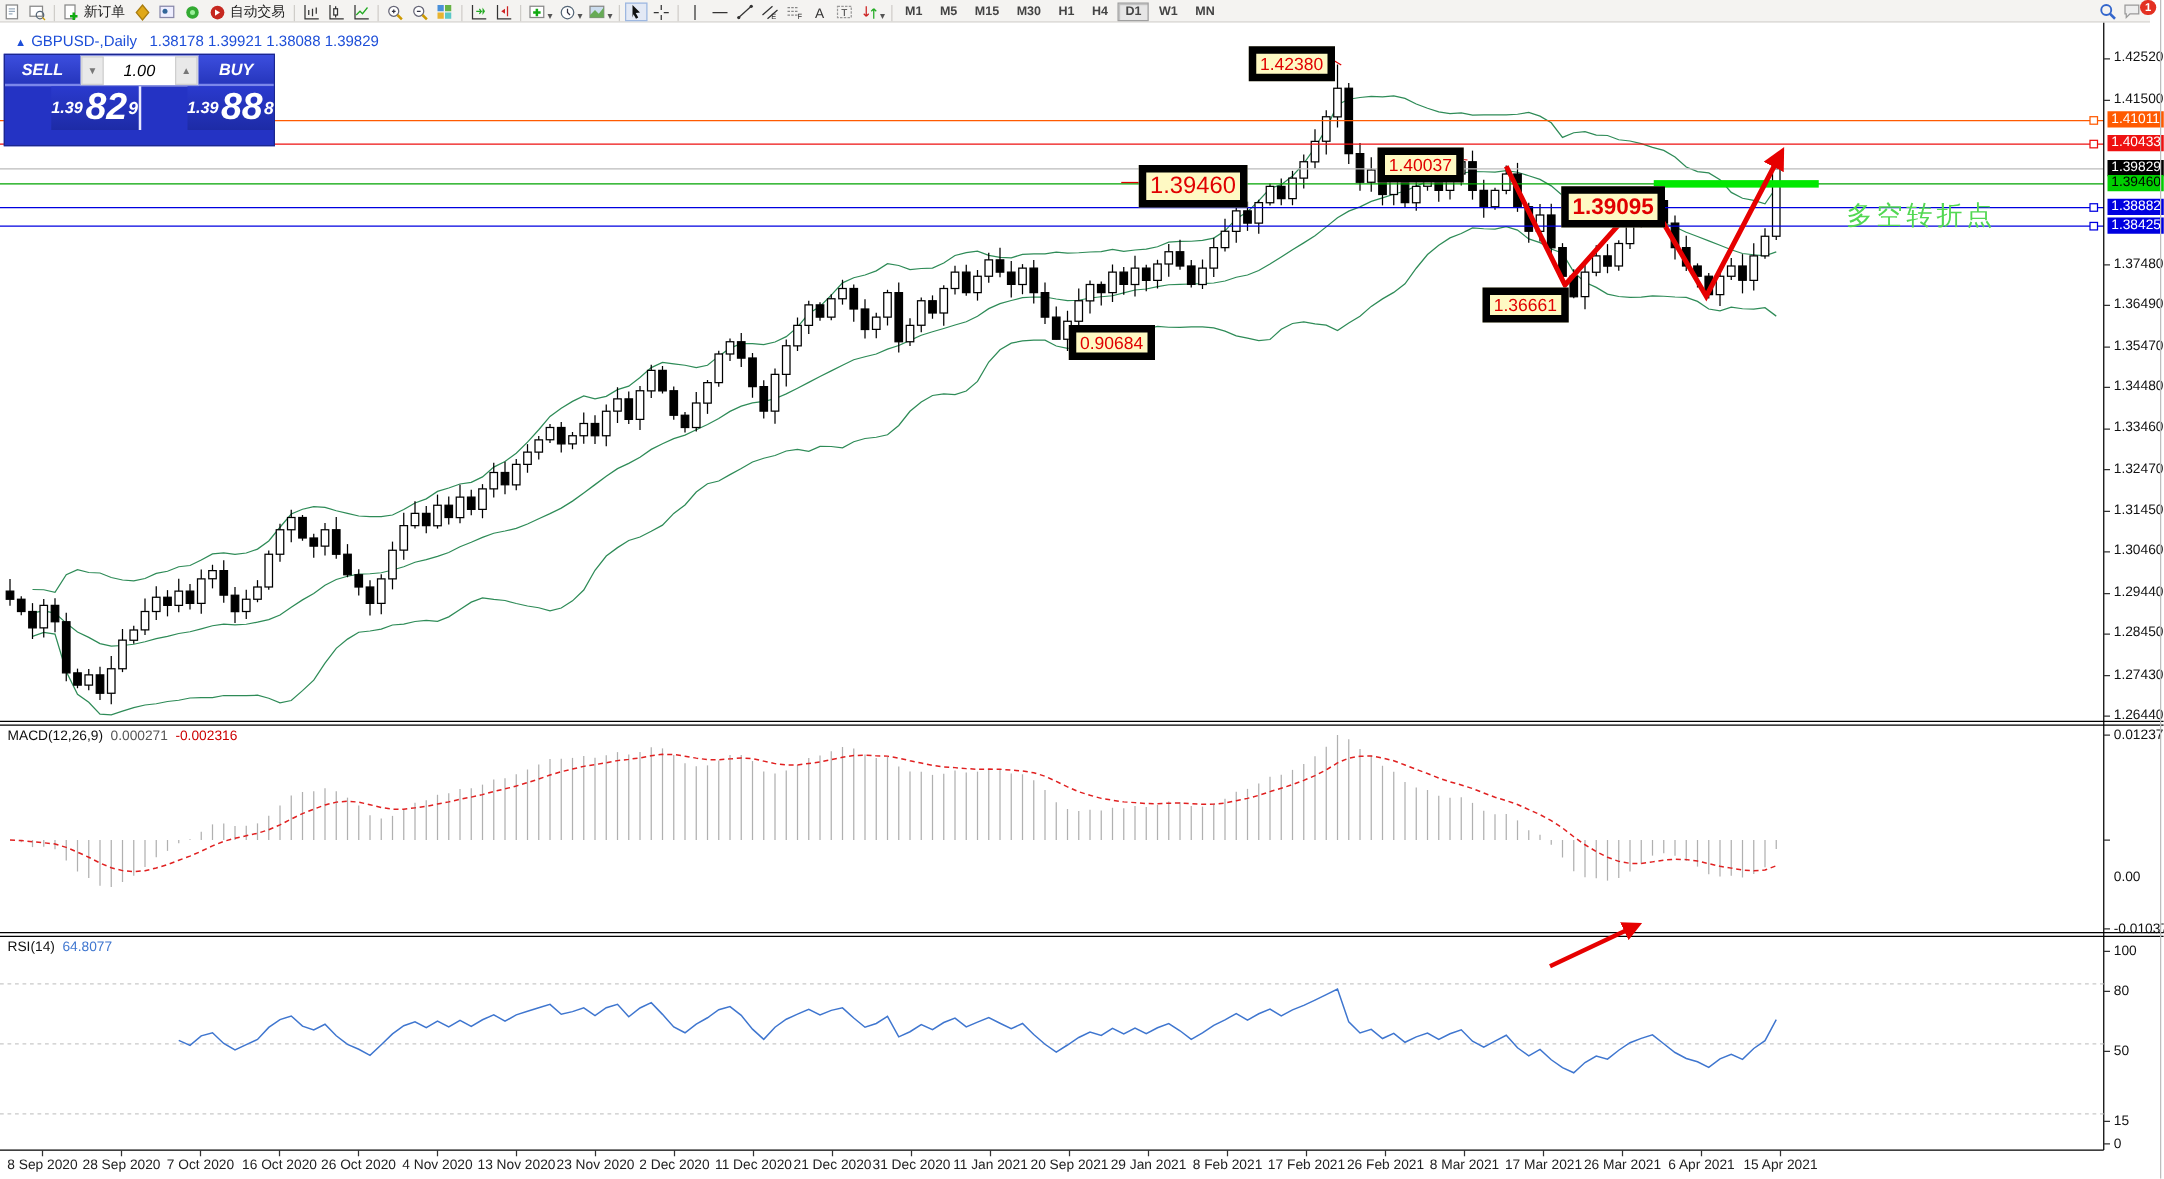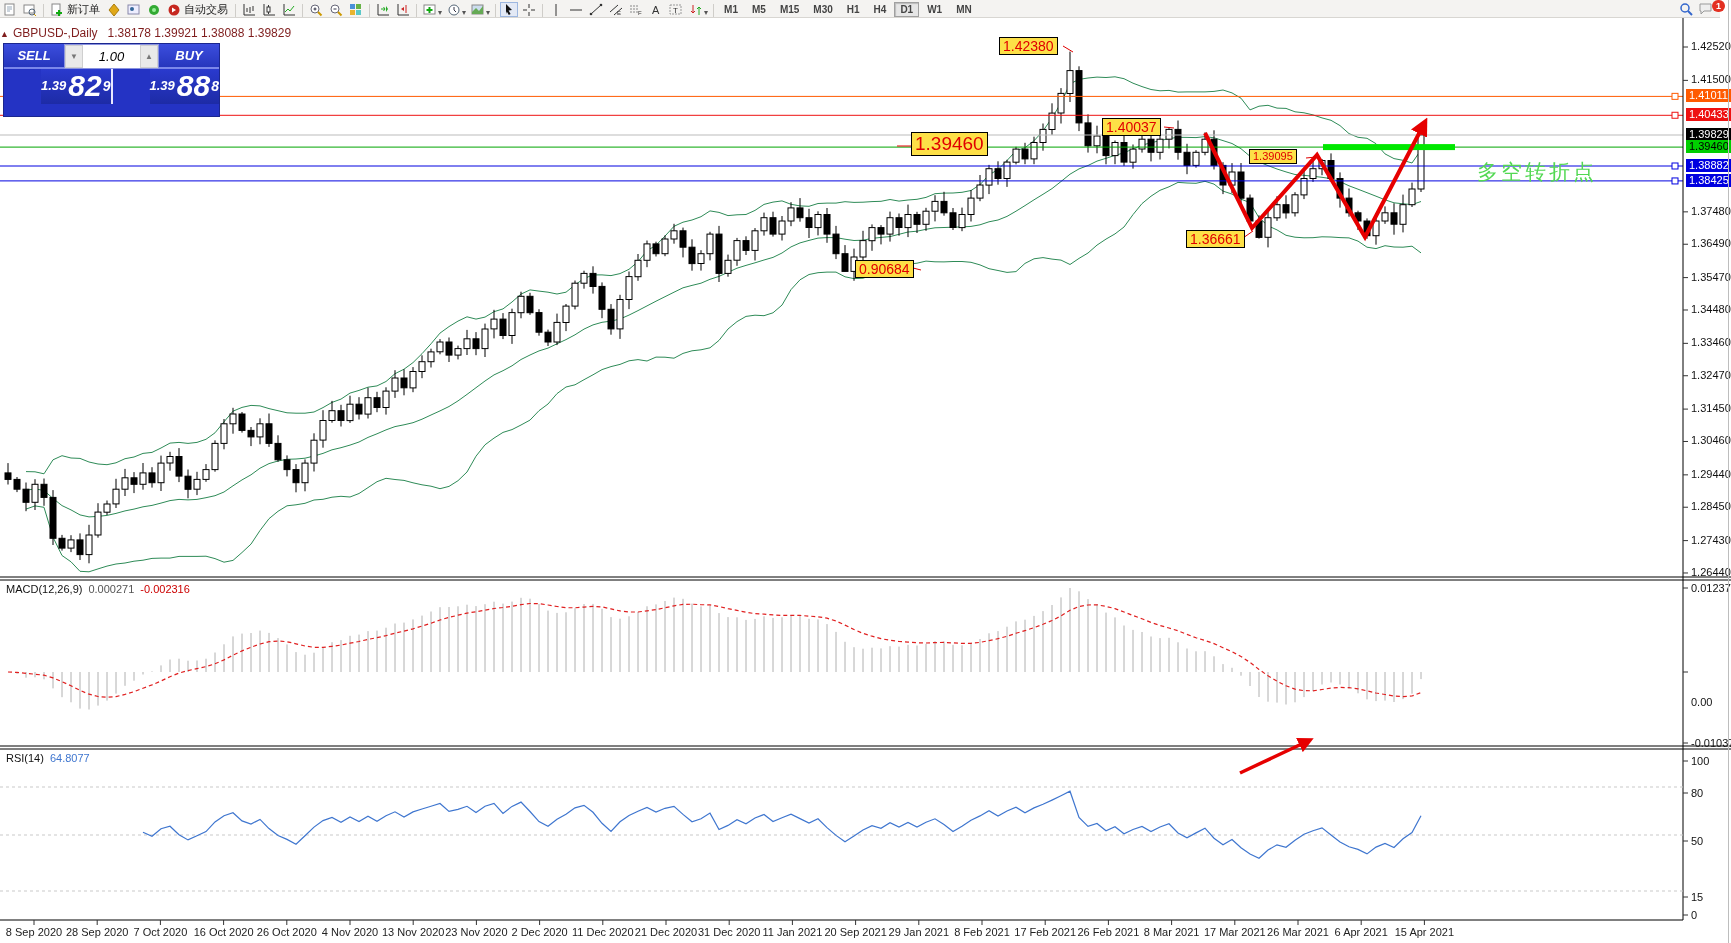--- a/index.html
+++ b/index.html
@@ -24,24 +24,24 @@
   #plot{position:absolute;left:0;top:0;z-index:1;}
   #overlays{position:absolute;left:0;top:0;width:1731px;height:943px;z-index:4;pointer-events:none;}
   #overlays div{position:absolute;}
   .pt{font-size:11px;color:#111;white-space:nowrap;}
   .badge{font-size:11px;width:44px;height:13px;line-height:13px;padding:0 0 0 3px;white-space:nowrap;}
   .dlabel{font-size:11px;color:#222;width:76px;text-align:center;white-space:nowrap;}
   .ilabel{font-size:11px;color:#111;white-space:nowrap;}
   .ival{color:#555;margin-left:6px;margin-top:38px;}
   .isig{color:#c00;margin-left:6px;}
   .rsival{color:#3f76cf;margin-left:6px;}
-  .ann{border:1px solid #000000;color:#e00000;background:#fde047;padding:0 3px;line-height:1.15;
+  .ann{border:6px solid #000000;color:#e00000;background:#fef9c3;padding:0 3px;line-height:1.15;
        white-space:nowrap;pointer-events:auto;}
   #note{color:#52d852;font-size:21px;letter-spacing:3px;white-space:nowrap;}
-  #quote{position:absolute;left:0;top:26px;font-size:12px;color:#7f1d1d;z-index:5;white-space:nowrap;}
+  #quote{position:absolute;left:12px;top:26px;font-size:12px;color:#1d4ed8;z-index:5;white-space:nowrap;}
   #quote .arr{font-size:9px;margin-right:4px;}
   #quote .ohlc{margin-left:10px;}
   #win-edge{position:absolute;left:1728px;top:0;width:1px;height:943px;background:#bdbdbd;z-index:9;}
   
   #tpanel{position:absolute;left:3px;top:43px;width:217px;height:74px;z-index:6;
           background:#2433c4;border:1px solid #1b278f;box-sizing:border-box;font-family:"Liberation Sans",sans-serif;font-style:italic;}
   #tp-top{display:flex;height:25px;align-items:stretch;}
   .tp-btn{flex:0 0 60px;display:flex;align-items:center;justify-content:center;color:#fff;
           font-size:13px;font-weight:bold;background:linear-gradient(#3c4ede,#2636bd);
           border-bottom:2px solid #7b87ea;}
@@ -924,18 +924,18 @@
     <div class="pt" style="left: 1691px; top: 737px;">-0.010374</div>
     <div class="ilabel" style="left: 6px; top: 752px;"><span>RSI(14)</span><span class="rsival">64.8077</span></div>
     <div class="pt" style="left: 1691px; top: 755px;">100</div>
     <div class="pt" style="left: 1691px; top: 787px;">80</div>
     <div class="pt" style="left: 1691px; top: 835px;">50</div>
     <div class="pt" style="left: 1691px; top: 891px;">15</div>
     <div class="pt" style="left: 1691px; top: 909px;">0</div>
     <div class="ann" style="left: 999px; top: 37px; font-size: 14px;">1.42380</div>
     <div class="ann" style="left: 1102px; top: 118px; font-size: 14px;">1.40037</div>
     <div class="ann" style="left: 911px; top: 132px; font-size: 19px;">1.39460</div>
-    <div class="ann" style="left: 1249px; top: 149px; font-size: 11px;">1.39095</div>
+    <div class="ann" style="left: 1249px; top: 149px; font-size: 18px; font-weight: bold;">1.39095</div>
     <div class="ann" style="left: 1186px; top: 230px; font-size: 14px;">1.36661</div>
     <div class="ann" style="left: 855px; top: 260px; font-size: 14px;">0.90684</div>
     <div class="" id="note" style="left: 1477px; top: 158px;">多空转折点</div>
   </div>
 <div id="win-edge"></div>
 
 </body></html>

